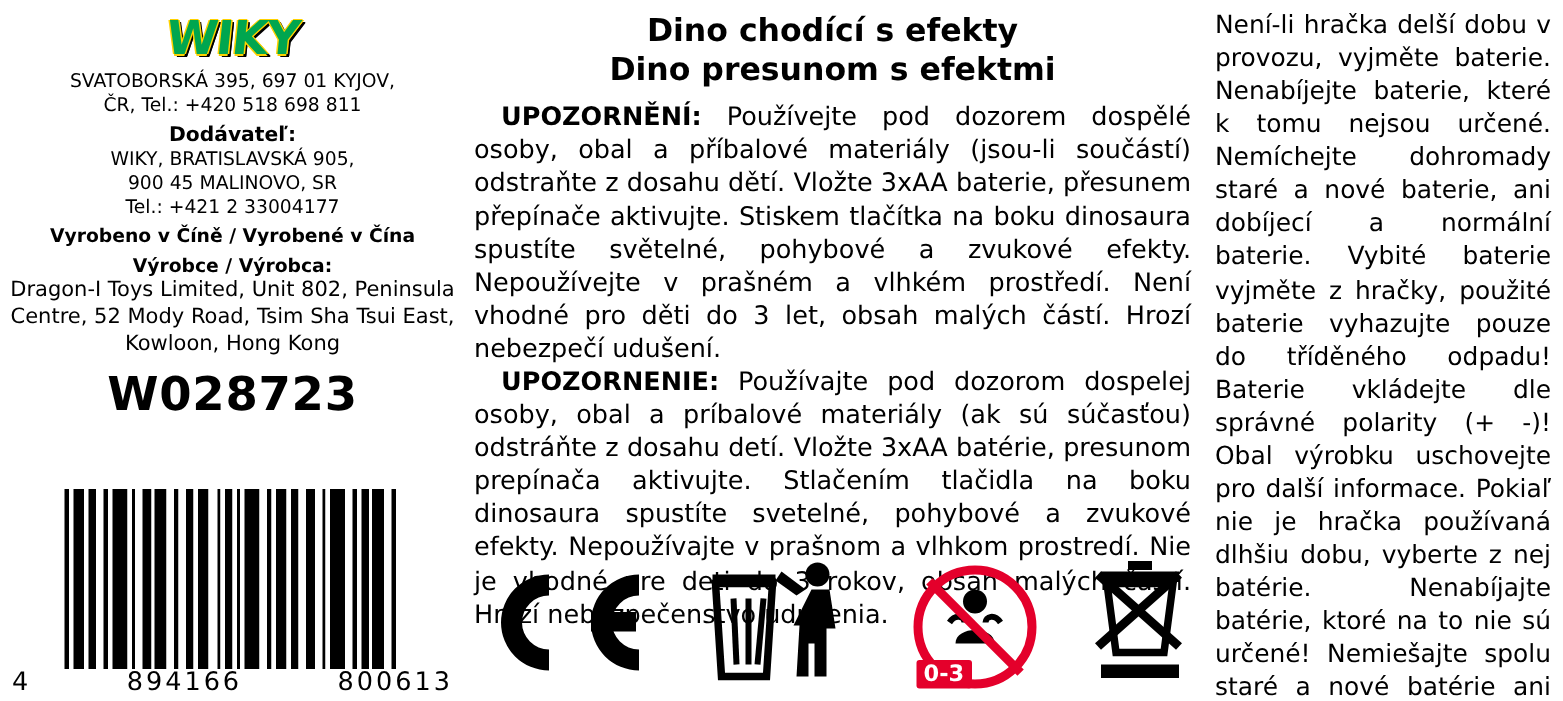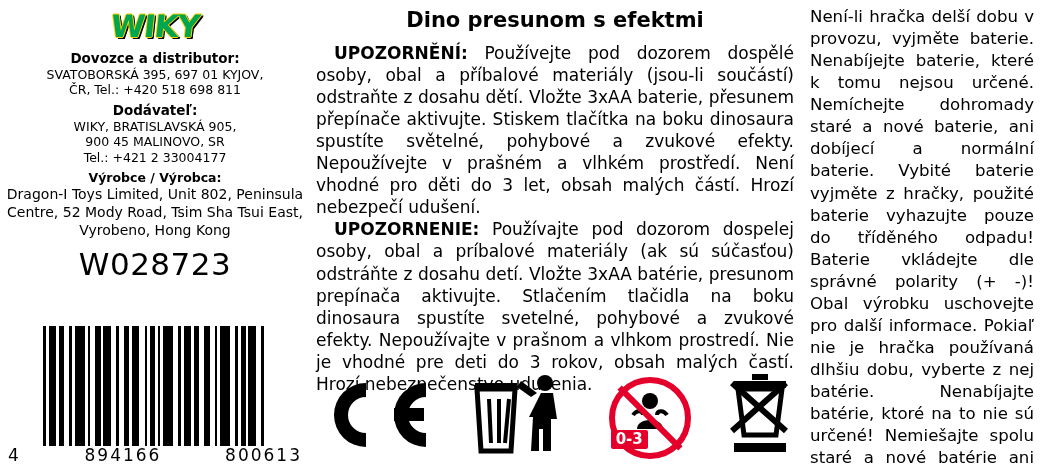--- a/index.html
+++ b/index.html
@@ -63,21 +63,21 @@
   .lbl-head.small {
     font-size: 12.5px;
   }
   .lbl-sub.tiny {
     font-size: 14px;
     line-height: 1.22;
   }
   .code {
     font-size: 31px;
     letter-spacing: 0.5px;
-    font-weight: 400;
+    font-weight: 700;
     margin-top: 7px;
     font-family: "DejaVu Sans", sans-serif;
   }
   .barcode-wrap {
     position: absolute;
     left: 6px;
     right: 6px;
     bottom: 2px;
   }
   .barcode {
@@ -169,21 +169,21 @@
     top: -2px;
     width: 6px;
     height: 86px;
     background: #e4002b;
     transform: translateX(-50%) rotate(-45deg);
     transform-origin: center;
   }
   .nokids .age {
     position: absolute;
     left: 2px;
-    bottom: 10px;
+    bottom: 0;
     background: #e4002b;
     color: #fff;
     font-weight: bold;
     font-size: 15px;
     padding: 0px 5px 1px 5px;
     border-radius: 2px;
     letter-spacing: 0px;
   }
   .nokids .baby {
     position: absolute;
@@ -207,33 +207,33 @@
 <body>
 
 <div class="label">
 
   <div class="col-left">
 
     <div class="logo-wrap">
       <span class="logo">WIKY</span>
     </div>
 
-    <div class="lbl-head">Dovozce a distributor:</div>
     <div class="lbl-sub">SVATOBORSKÁ 395, 697 01 KYJOV,</div>
     <div class="lbl-sub">ČR, Tel.: +420 518 698 811</div>
 
     <div class="lbl-head">Dodávateľ:</div>
     <div class="lbl-sub">WIKY, BRATISLAVSKÁ 905,</div>
     <div class="lbl-sub">900 45 MALINOVO, SR</div>
     <div class="lbl-sub">Tel.: +421 2 33004177</div>
 
+    <div class="lbl-head small">Vyrobeno v Číně / Vyrobené v Čína</div>
     <div class="lbl-head small">Výrobce / Výrobca:</div>
     <div class="lbl-sub tiny">Dragon-I Toys Limited, Unit 802, Peninsula</div>
     <div class="lbl-sub tiny">Centre, 52 Mody Road, Tsim Sha Tsui East,</div>
-    <div class="lbl-sub tiny">Vyrobeno, Hong Kong</div>
+    <div class="lbl-sub tiny">Kowloon, Hong Kong</div>
 
     <div class="code">W028723</div>
 
     <div class="barcode-wrap">
       <div class="barcode" id="barcode">
           <i style="width: 2.6px; background: rgb(0, 0, 0);"></i>
           <i style="width: 2.6px; background: rgb(255, 255, 255);"></i>
           <i style="width: 7.8px; background: rgb(0, 0, 0);"></i>
           <i style="width: 2.6px; background: rgb(255, 255, 255);"></i>
           <i style="width: 5.2px; background: rgb(0, 0, 0);"></i>
@@ -285,20 +285,21 @@
         </div>
       <div class="barcode-digits">
         <span>4</span>
         <span>894166</span>
         <span>800613</span>
       </div>
     </div>
   </div>
 
   <div class="col-mid">
+    <div class="title">Dino chodící s efekty</div>
     <div class="title">Dino presunom s efektmi</div>
 
     <div class="body-text"><b>UPOZORNĚNÍ:</b><span> Používejte pod dozorem dospělé osoby, obal a příbalové materiály (jsou-li součástí) odstraňte z dosahu dětí. Vložte 3xAA baterie, přesunem přepínače aktivujte. Stiskem tlačítka na boku dinosaura spustíte světelné, pohybové a zvukové efekty. Nepoužívejte v prašném a vlhkém prostředí. Není vhodné pro děti do 3 let, obsah malých částí. Hrozí nebezpečí udušení.</span></div>
 
     <div class="body-text para2"><b>UPOZORNENIE:</b><span> Používajte pod dozorom dospelej osoby, obal a príbalové materiály (ak sú súčasťou) odstráňte z dosahu detí. Vložte 3xAA batérie, presunom prepínača aktivujte. Stlačením tlačidla na boku dinosaura spustíte svetelné, pohybové a zvukové efekty. Nepoužívajte v prašnom a vlhkom prostredí. Nie je vhodné pre deti do 3 rokov, obsah malých častí. Hrozí nebezpečenstvo udusenia.</span></div>
 
     <div class="symbols">
 
       <div class="sym">
         <svg width="118" height="80" viewBox="0 0 118 80" aria-hidden="true">

